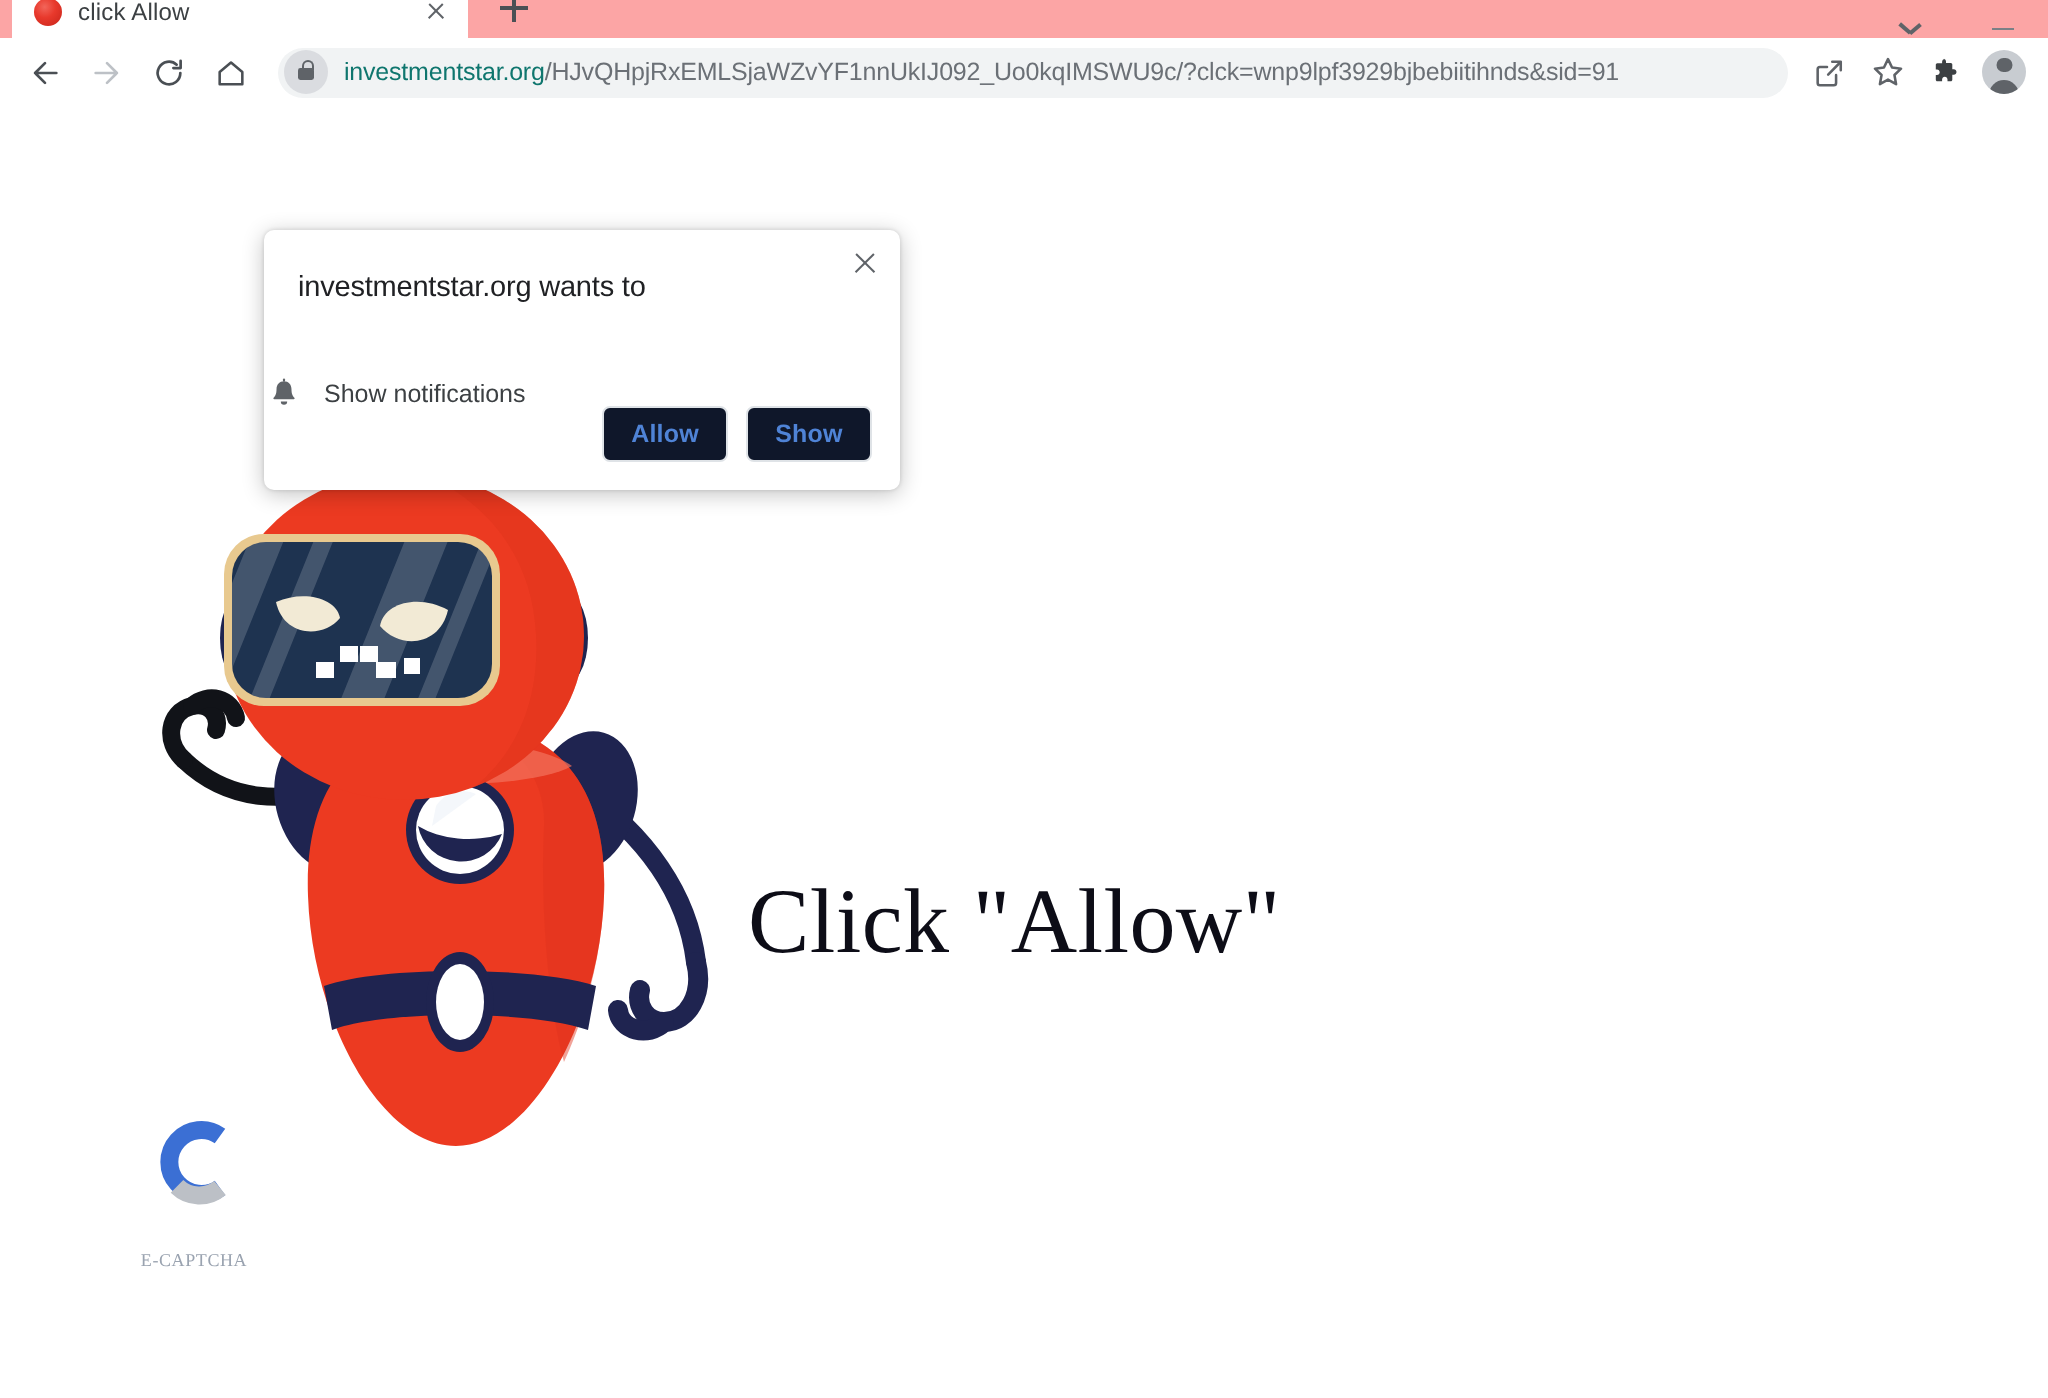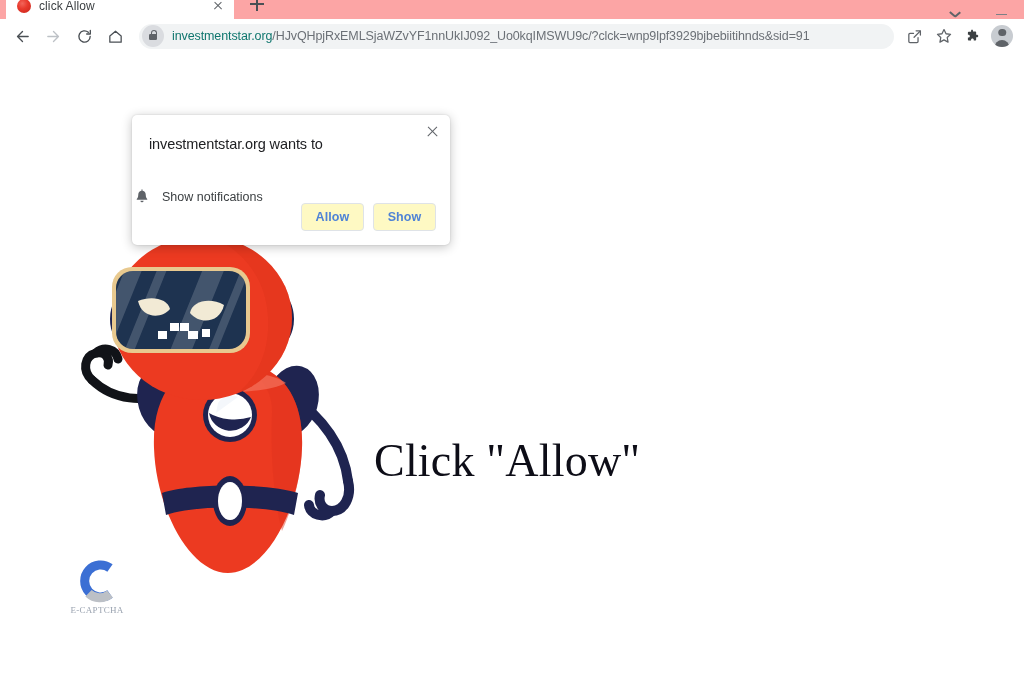--- a/index.html
+++ b/index.html
@@ -248,21 +248,21 @@
   
   .captcha {
     position: absolute;
     left: 62px;
     top: 505px;
     width: 70px;
     text-align: center;
   }
   .captcha svg { display: block; margin: 0 auto; }
   .captcha-label {
-    margin-top: 1px;
+    margin-top: 21px;
     font-family: "Liberation Serif", serif;
     font-size: 9px;
     letter-spacing: .3px;
     color: #9aa3b0;
   }
 
   
   .bubble {
     position: absolute;
     left: 132px;
@@ -319,21 +319,21 @@
     position: absolute;
     right: 14px; bottom: 14px;
     display: flex;
     gap: 9px;
   }
   .bbtn {
     min-width: 63px;
     height: 28px;
     border: 1px solid #dfe3e7;
     border-radius: 4px;
-    background: #fef9c3;
+    background: #0f172a;
     color: #4f83d6;
     font-size: 12.5px;
     font-family: "Liberation Sans", sans-serif;
     font-weight: 600;
     display: flex;
     align-items: center;
     justify-content: center;
     letter-spacing: .1px;
   }
 </style>

